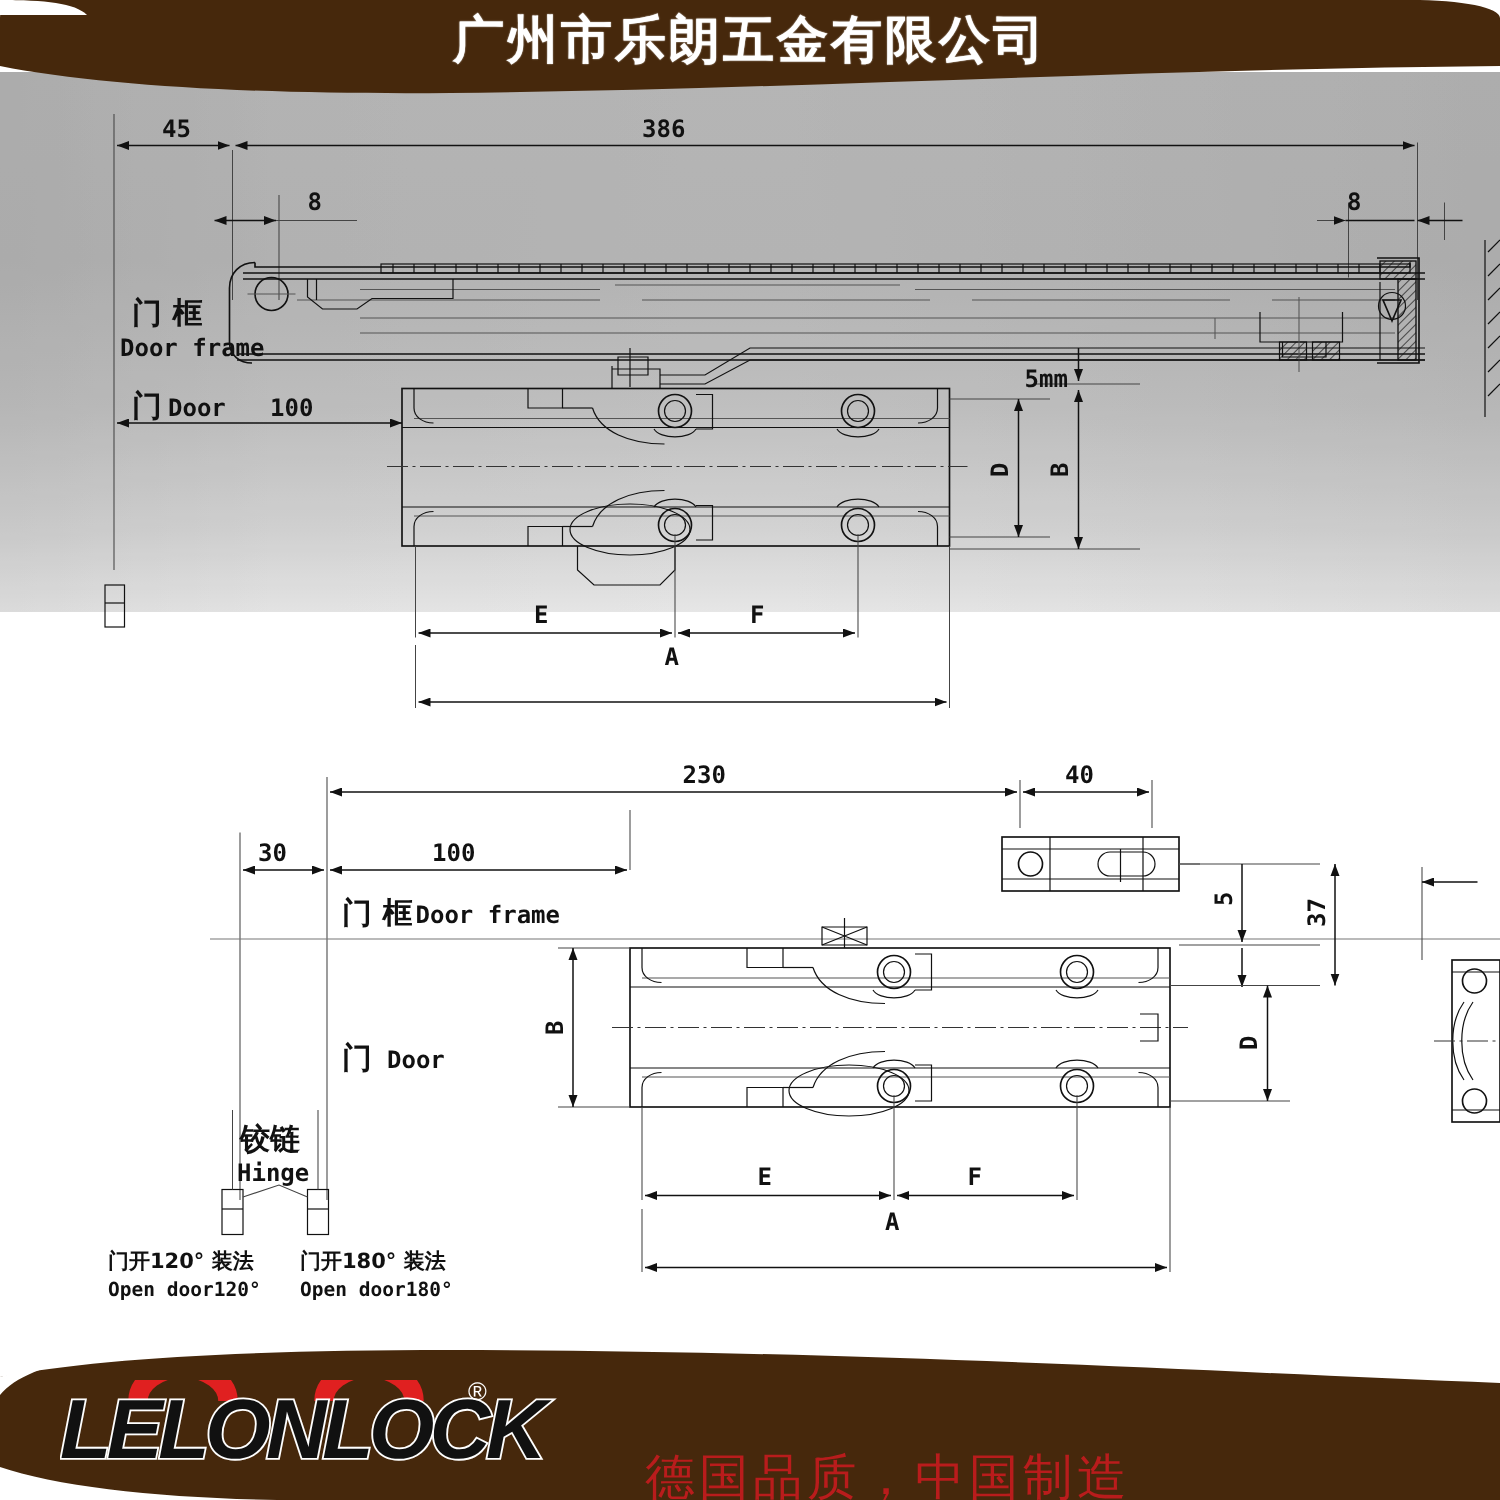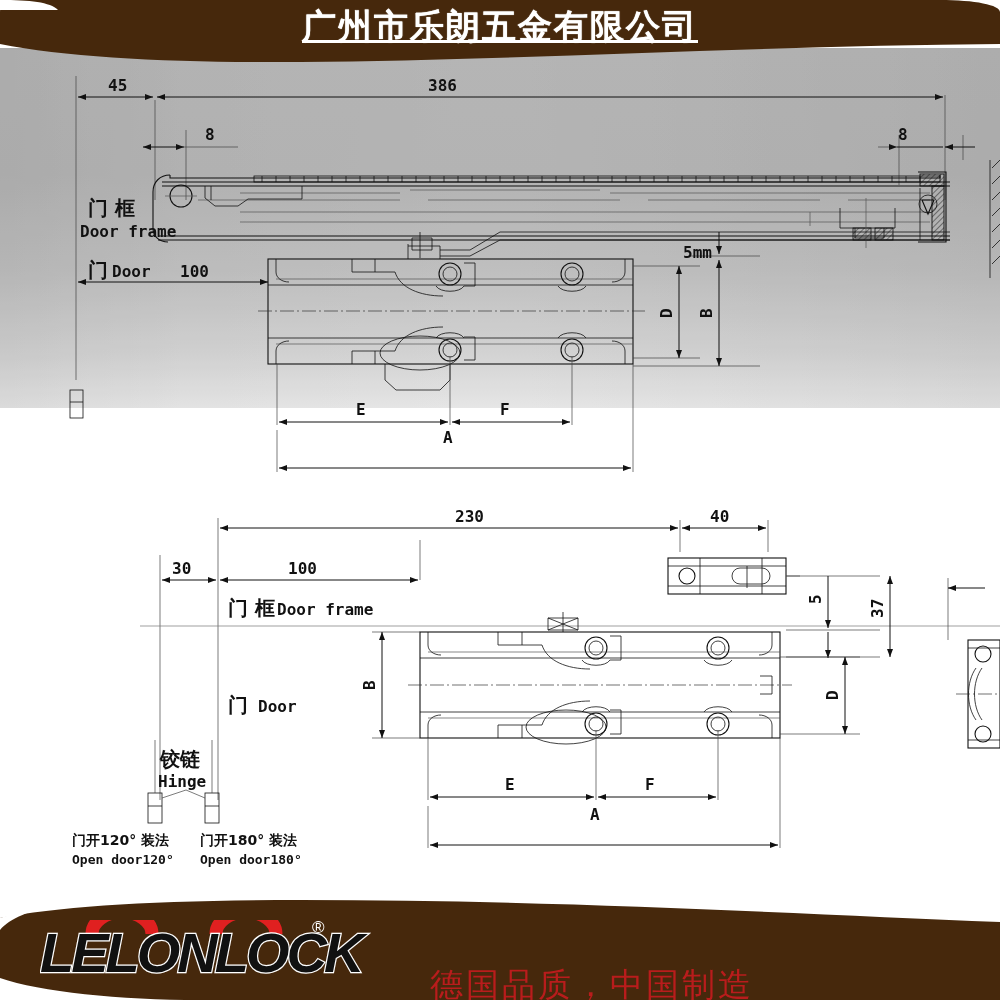--- a/index.html
+++ b/index.html
@@ -12,21 +12,21 @@
   .bg-grad2{position:absolute;left:0;top:48px;width:1000px;height:360px;
     background:linear-gradient(90deg,#bdbdbd 0%,#cbcbcb 18%,#d2d2d2 50%,#c8c8c8 80%,#bfbfbf 100%);
     mix-blend-mode:multiply;opacity:.55;}
 
   
   .banner{position:absolute;left:0;width:1000px;overflow:hidden;}
   .banner svg{display:block;}
   .banner-title{position:absolute;left:0;top:4px;width:1000px;text-align:center;
     font-size:34px;font-weight:bold;color:#ffffff;letter-spacing:2px;
     font-family:"DejaVu Sans","Liberation Sans",sans-serif;
-    text-shadow:0 0 1px #fff;text-decoration:underline;}
+    text-shadow:0 0 1px #fff;}
   .footer-cn{position:absolute;left:430px;top:925px;font-size:33px;color:#b91c1c;
     font-family:"DejaVu Sans","Liberation Sans",sans-serif;letter-spacing:3px;margin-top:38px;}
   .logo-wrap{position:absolute;left:40px;top:920px;text-align:center;}
   .reg-mark{position:absolute;left:312px;top:918px;color:#fff;font-size:17px;
     font-family:"Liberation Sans",sans-serif;}
 
   
   #draw{position:absolute;left:0;top:0;width:1000px;height:1000px;}
   text.dimb{font-family:"DejaVu Sans Mono","Liberation Mono",monospace;font-size:16px;fill:#111;font-weight:bold;}
   text.cn{font-family:"DejaVu Sans","Liberation Sans",sans-serif;font-size:20px;fill:#111;font-weight:bold;}

